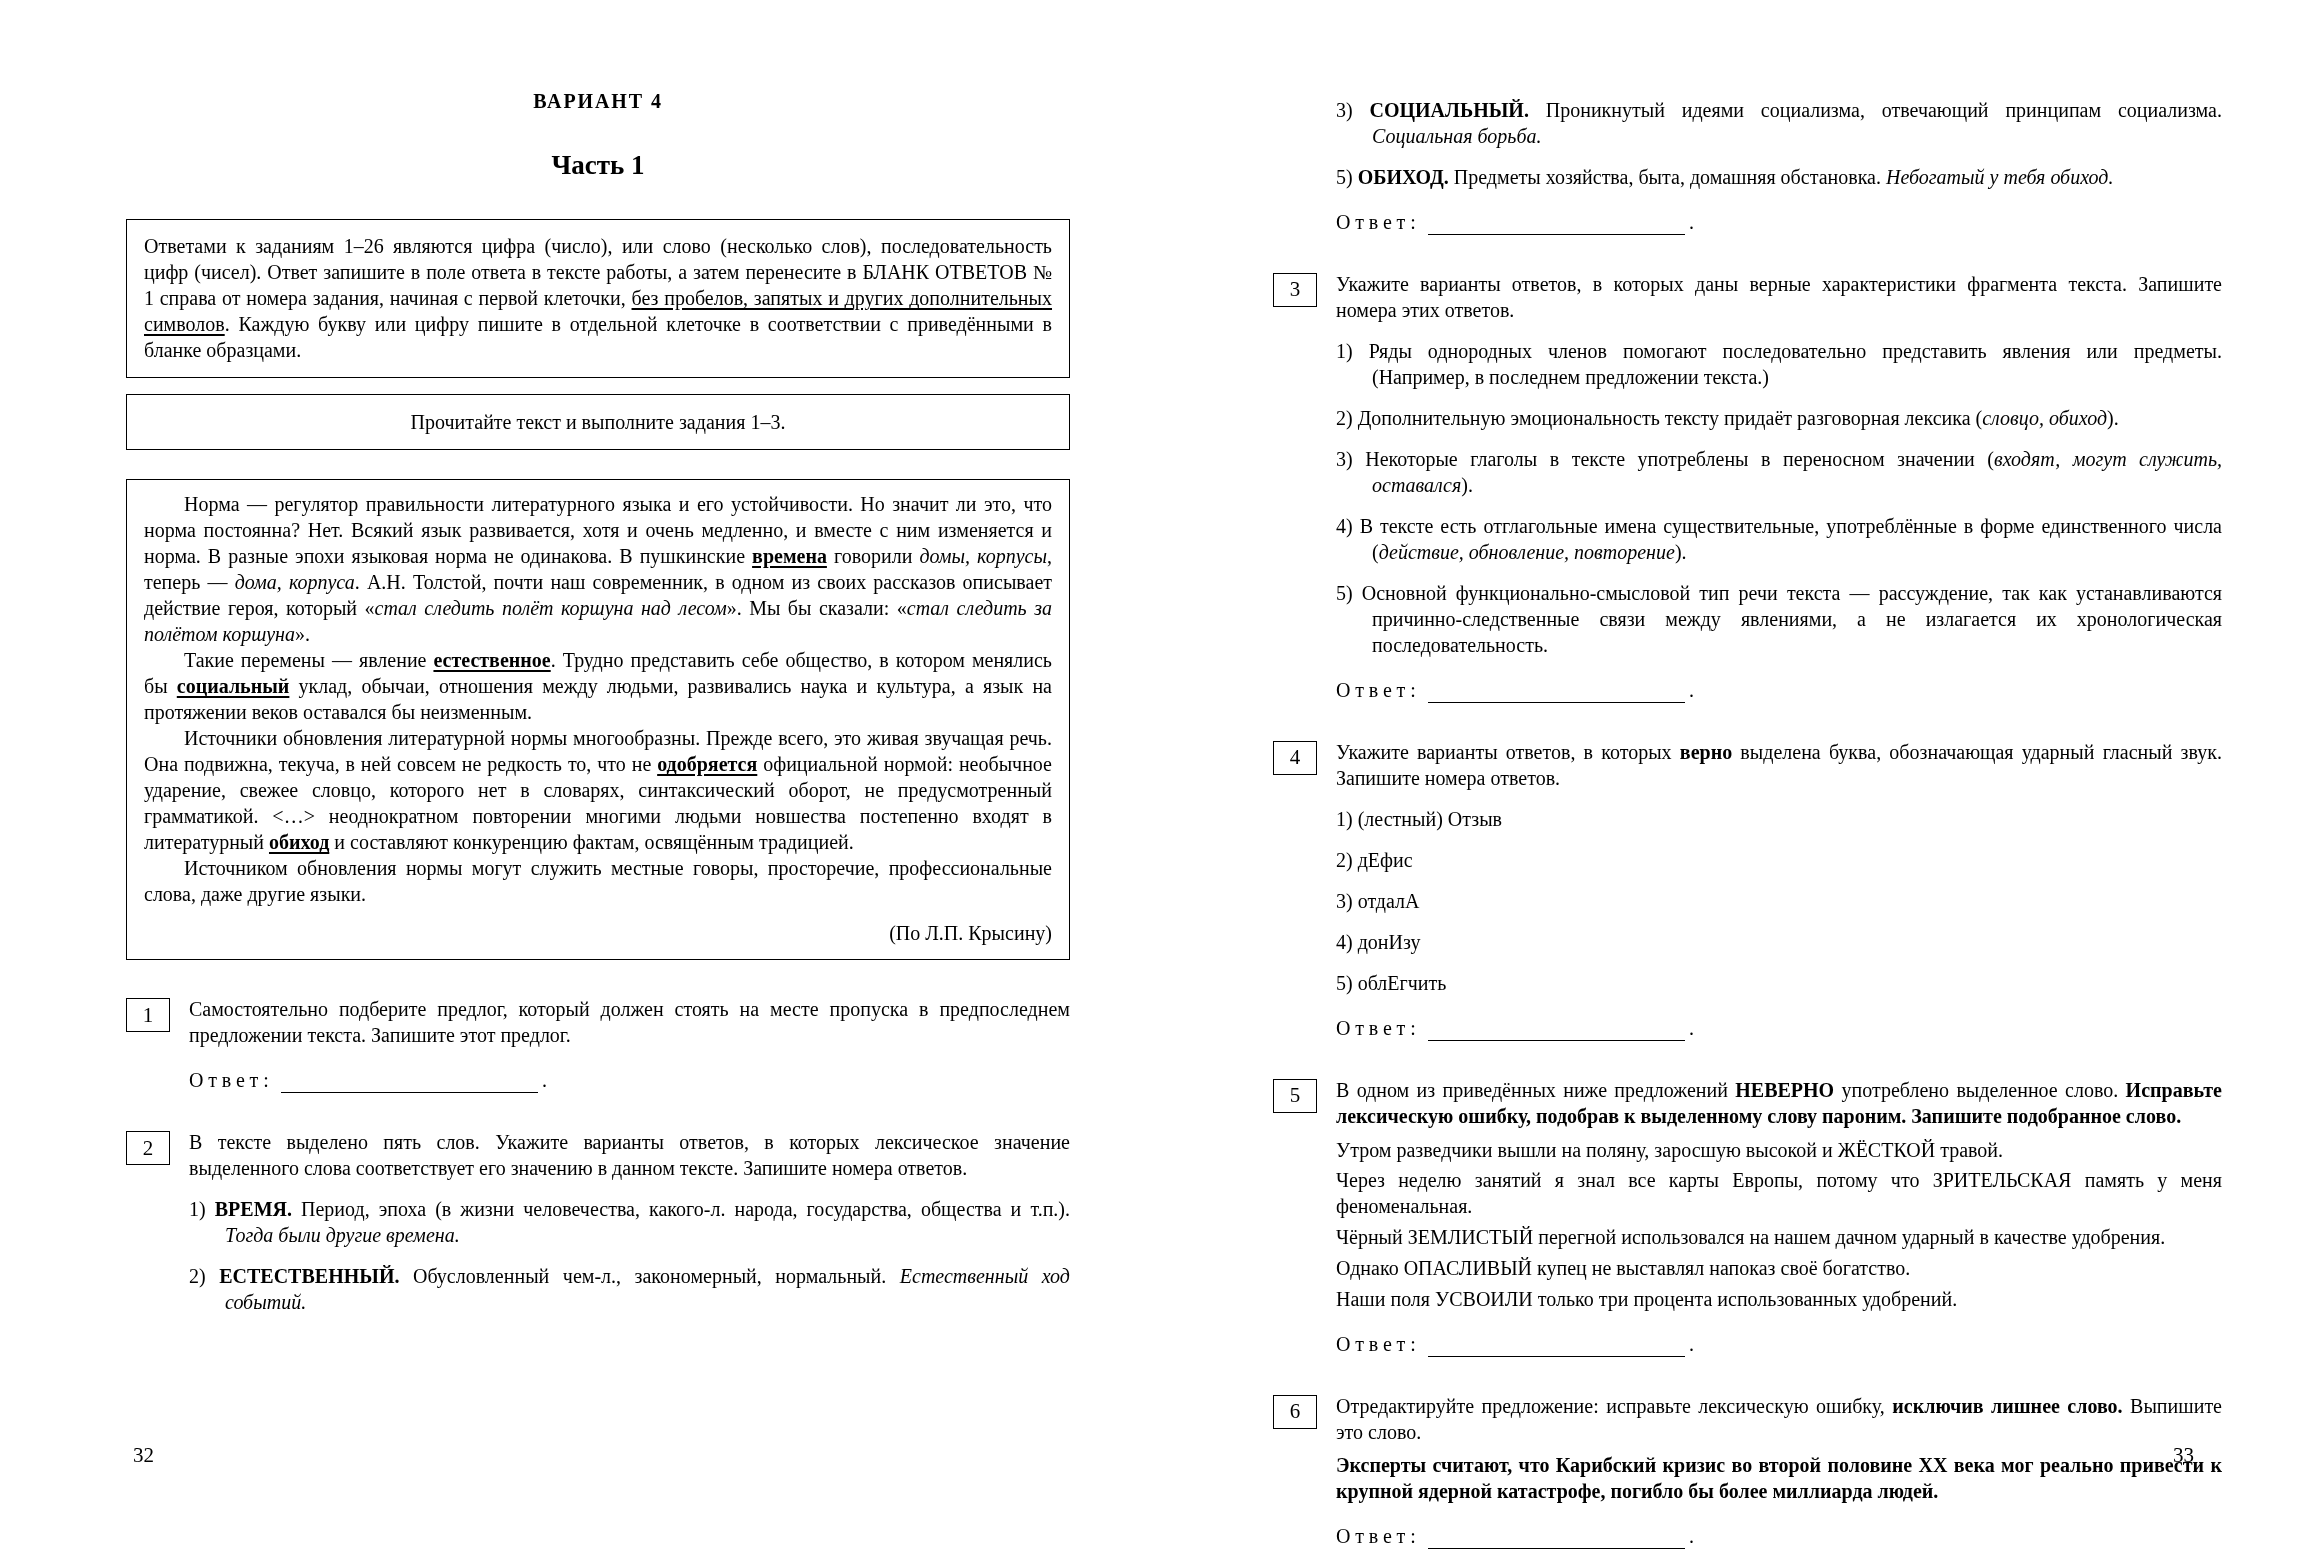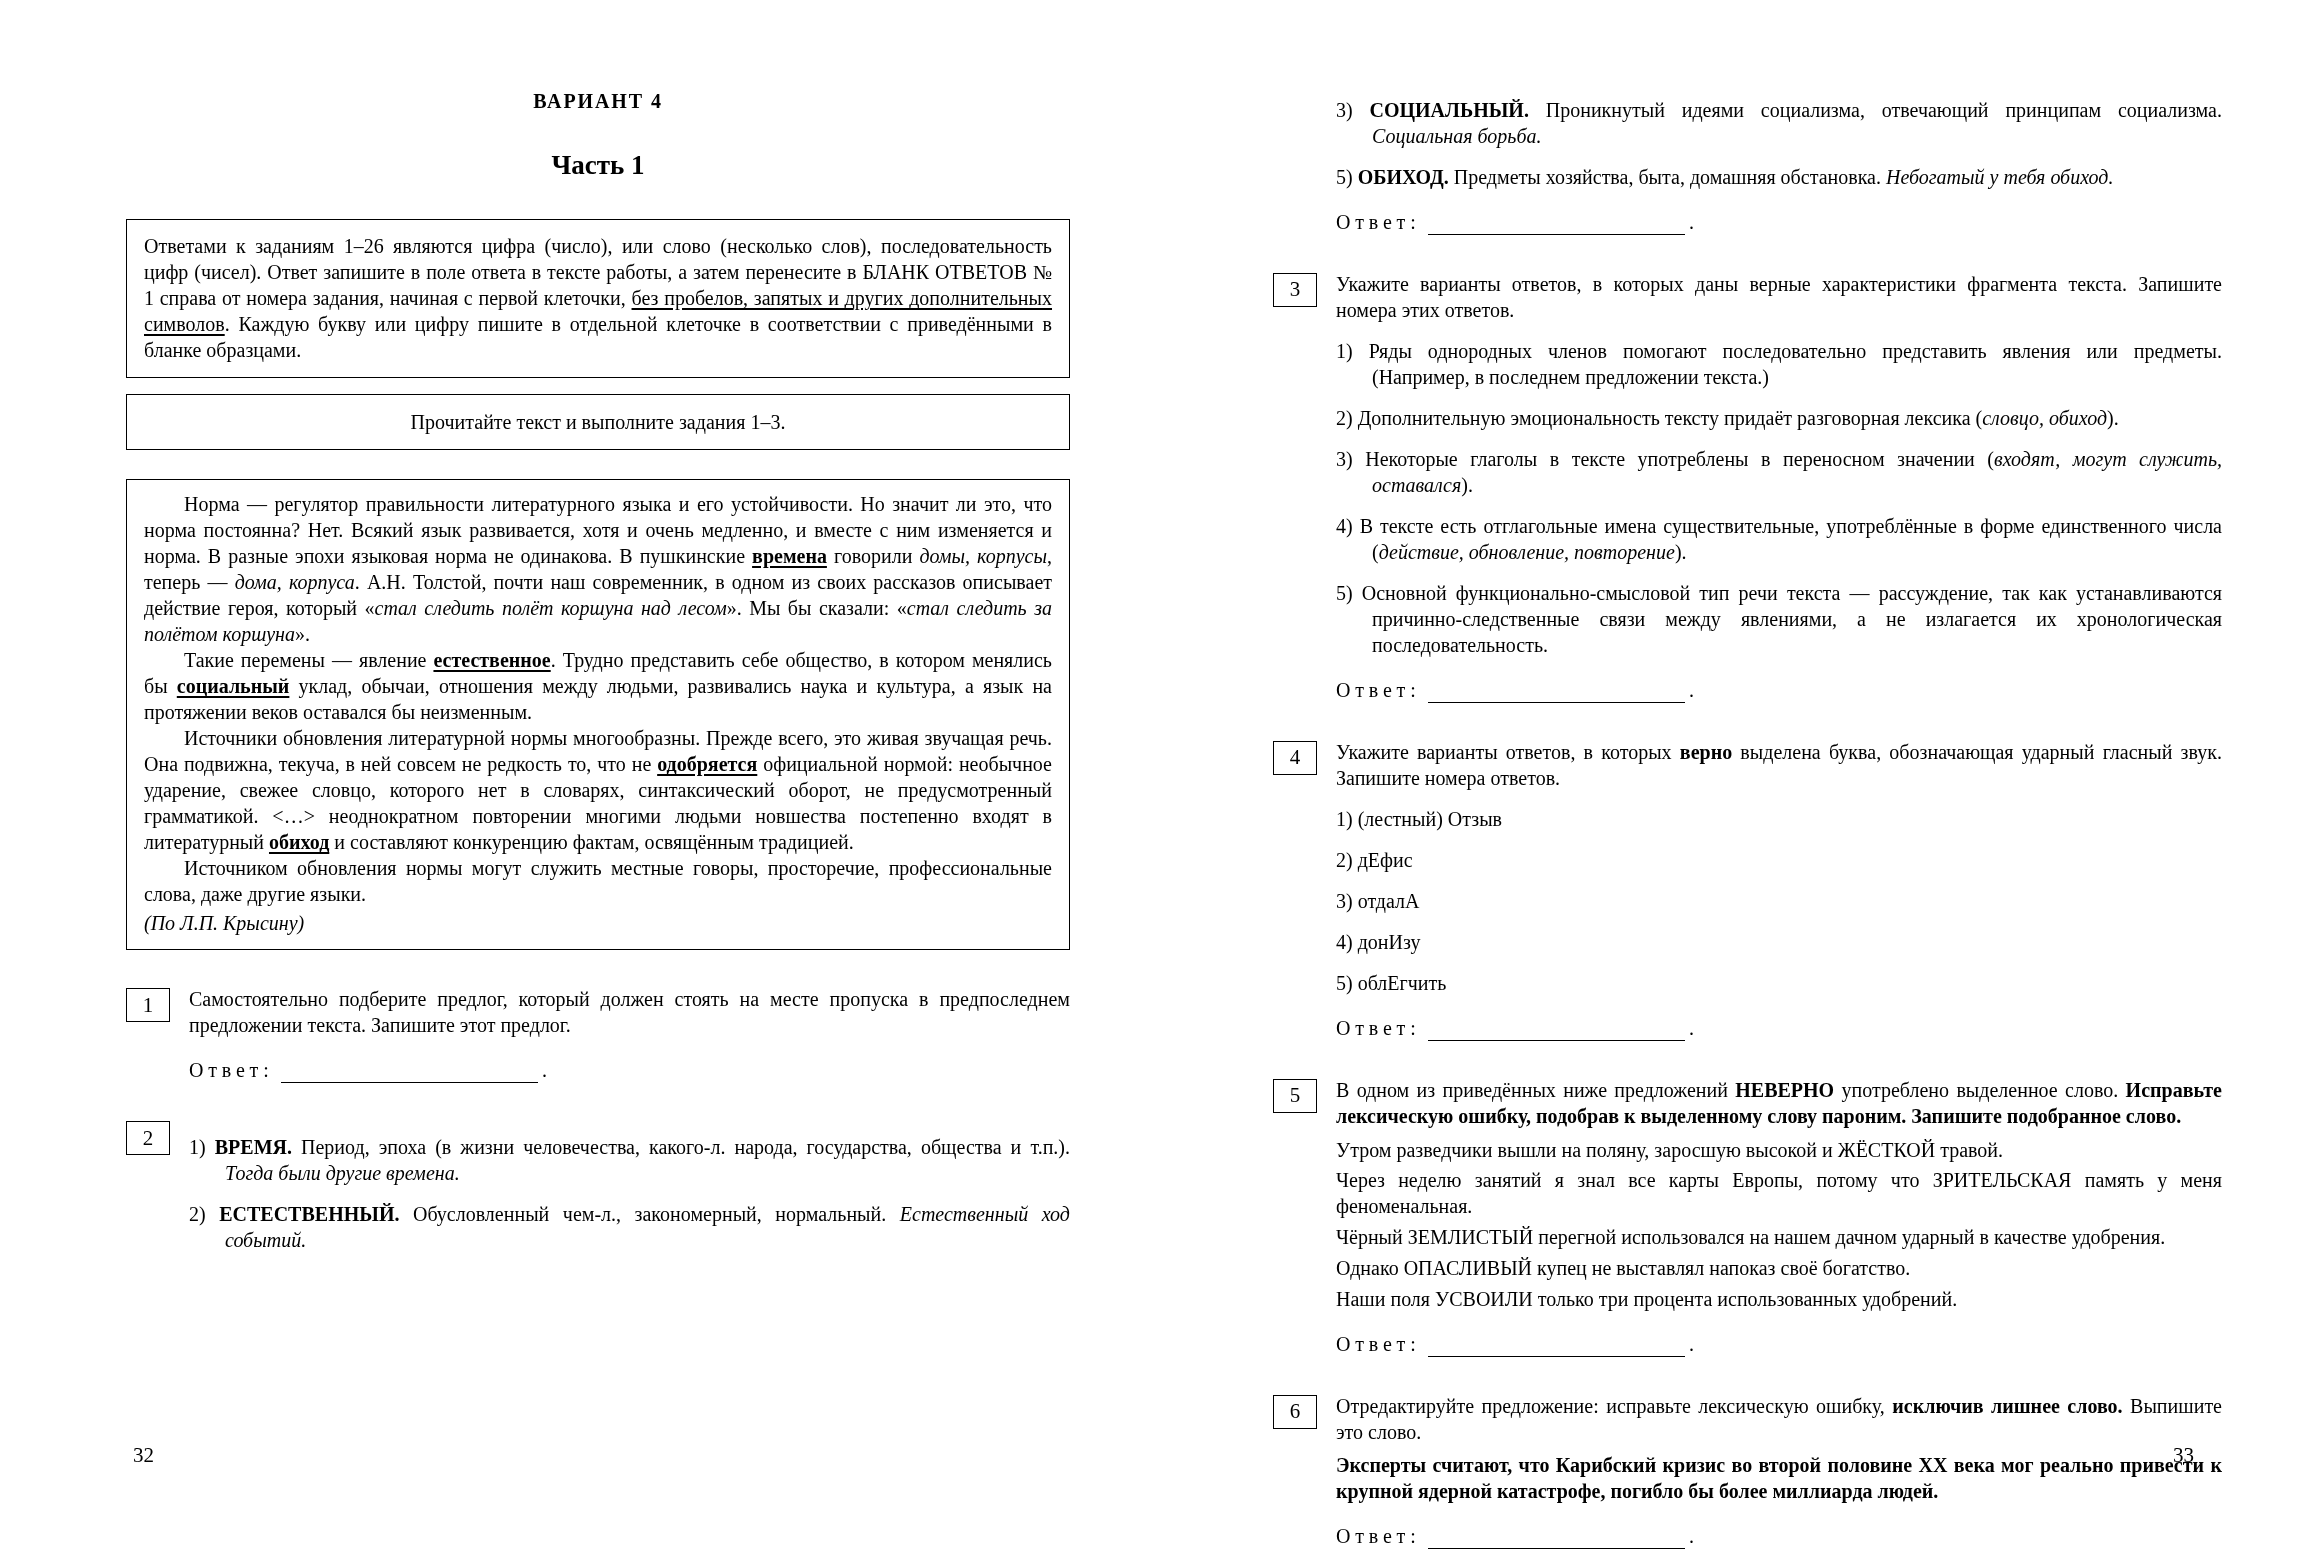--- a/index.html
+++ b/index.html
@@ -16,21 +16,21 @@
   .v-title { text-align:center; font-weight:bold; font-size:20px; letter-spacing:1.9px; }
   .p-title { text-align:center; font-weight:bold; font-size:27px; margin-top:34px; }
 
   .box { border:1.9px solid #000; }
   .instruction { margin-top:36px; padding:13.3px 17px; }
   .read-prompt { margin-top:16px; padding:14.3px 17px; text-align:center; }
   .passage { margin-top:28.5px; padding:11.4px 17px 13.3px 17px; }
 
   .just { text-align:justify; }
   .para { text-align:justify; text-indent:40px;font-family:Liberation Serif, serif; }
-  .attribution { text-align:left; font-style:italic; margin-top:3px; }
+  .attribution { text-align:right; margin-top:13px; }
 
   .task { display:flex; gap:19px; margin-top:36px; }
   .task-num {
     flex:none; width:44px; height:34px; border:1.9px solid #000;
     display:flex; align-items:center; justify-content:center;
     font-size:21px; margin-top:1.9px;
   }
   .task-content { flex:1; min-width:0; }
   .task-body { text-align:justify; }
 
@@ -88,20 +88,21 @@
         <p class="task-body">Самостоятельно подберите предлог, который должен стоять на месте пропуска в предпоследнем предложении текста. Запишите этот предлог.</p>
         <div class="answer">
           <span class="answer-label">Ответ:</span><span class="answer-line"></span><span class="answer-dot">.</span>
         </div>
       </div>
     </div>
 
     <div class="task">
       <div class="task-num">2</div>
       <div class="task-content">
+        <p class="task-body">В тексте выделено пять слов. Укажите варианты ответов, в которых лексическое значение выделенного слова соответствует его значению в данном тексте. Запишите номера ответов.</p>
         <div class="options">
           <p class="option">1) <b>ВРЕМЯ.</b> Период, эпоха (в жизни человечества, какого-л. народа, государства, общества и т.п.). <i>Тогда были другие времена.</i></p>
           <p class="option">2) <b>ЕСТЕСТВЕННЫЙ.</b> Обусловленный чем-л., закономерный, нормальный. <i>Естественный ход событий.</i></p>
         </div>
       </div>
     </div>
 
   </div>
 
   <div class="page page-right">

